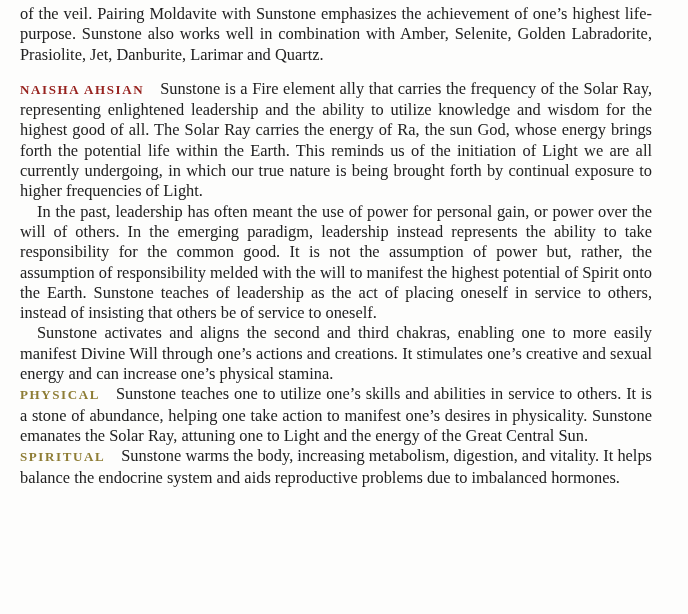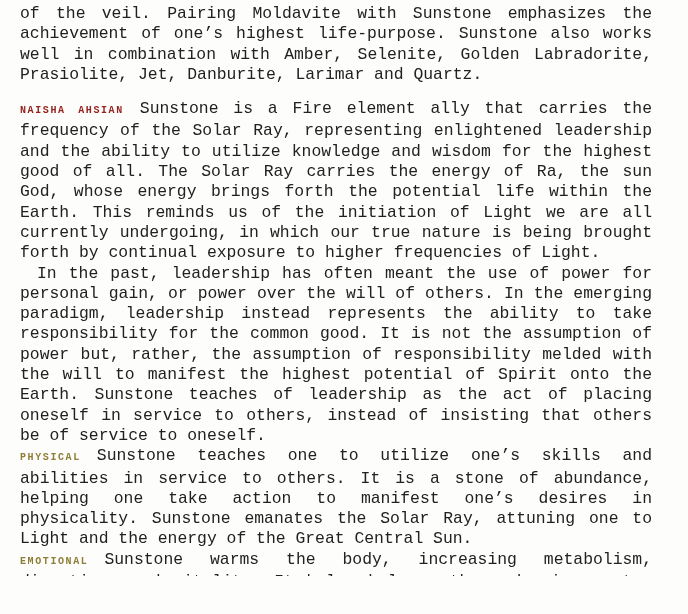--- a/index.html
+++ b/index.html
@@ -9,38 +9,38 @@
   }
   .page {
     position: relative;
     width: 688px;
     height: 576px;
     box-sizing: border-box;
     padding: 4px 36px 12px 20px;
     overflow: hidden;
     background: var(--bg, #fdfdfc);
     color: var(--fg, #212121);
-    font-family: Liberation Mono, monospace;
+    font-family: Liberation Serif, serif;
     font-size: 16.4px;
     line-height: 20.3px;
     text-align: justify;
   }
   .para {
     margin: 0;
     padding: 0;
   }
   .p-indent {
     text-indent: 17px;
   }
   .p-section {
     margin-top: 14px;
   }
   .label {
     font-weight: bold;
-    font-size: 10px;
+    font-size: 13px;
     letter-spacing: 1.6px;
     margin-right: 16px;
     white-space: nowrap;
   }
   .label-red {
     color: var(--label-red, #97231f);
   }
   .label-olive {
     color: var(--label-olive, #8e7d35);
   }
@@ -50,19 +50,20 @@
 
 <div class="page">
 
   <p class="para"><span>of the veil. Pairing Moldavite with Sunstone emphasizes the achievement of one’s highest life-purpose. Sunstone also works well in combination with Amber, Selenite, Golden Labradorite, Prasiolite, Jet, Danburite, Larimar and Quartz.</span></p>
 
   <p class="para p-section"><span class="label label-red">NAISHA AHSIAN</span><span>Sunstone is a Fire element ally that carries the frequency of the Solar Ray, representing enlightened leadership and the ability to utilize knowledge and wisdom for the highest good of all. The Solar Ray carries the energy of Ra, the sun God, whose energy brings forth the potential life within the Earth. This reminds us of the initiation of Light we are all currently undergoing, in which our true nature is being brought forth by continual exposure to higher frequencies of Light.</span></p>
 
   <p class="para p-indent"><span>In the past, leadership has often meant the use of power for personal gain, or power over the will of others. In the emerging paradigm, leadership instead represents the ability to take responsibility for the common good. It is not the assumption of power but, rather, the assumption of responsibility melded with the will to manifest the highest potential of Spirit onto the Earth. Sunstone teaches of leadership as the act of placing oneself in service to oth­ers, instead of insisting that others be of service to oneself.</span></p>
 
 
+  <p class="para p-indent"><span>Sunstone activates and aligns the second and third chakras, enabling one to more easily manifest Divine Will through one’s actions and creations. It stimulates one’s creative and sexual energy and can increase one’s physical stamina.</span></p>
 
   <p class="para"><span class="label label-olive">PHYSICAL</span><span>Sunstone teaches one to utilize one’s skills and abilities in service to others. It is a stone of abundance, helping one take action to manifest one’s desires in physicality. Sunstone emanates the Solar Ray, attuning one to Light and the energy of the Great Central Sun.</span></p>
 
 
-  <p class="para"><span class="label label-olive">EMOTIONAL</span><span>Sunstone warms the body, increasing metabolism, digestion, and vitality. It helps balance the endocrine system and aids reproductive problems due to imbalanced hormones.</span></p>
+  <p class="para"><span class="label label-olive">SPIRITUAL</span><span>Sunstone warms the body, increasing metabolism, digestion, and vitality. It helps balance the endocrine system and aids reproductive problems due to imbalanced hormones.</span></p>
 
 </div>
 
 </body></html>

